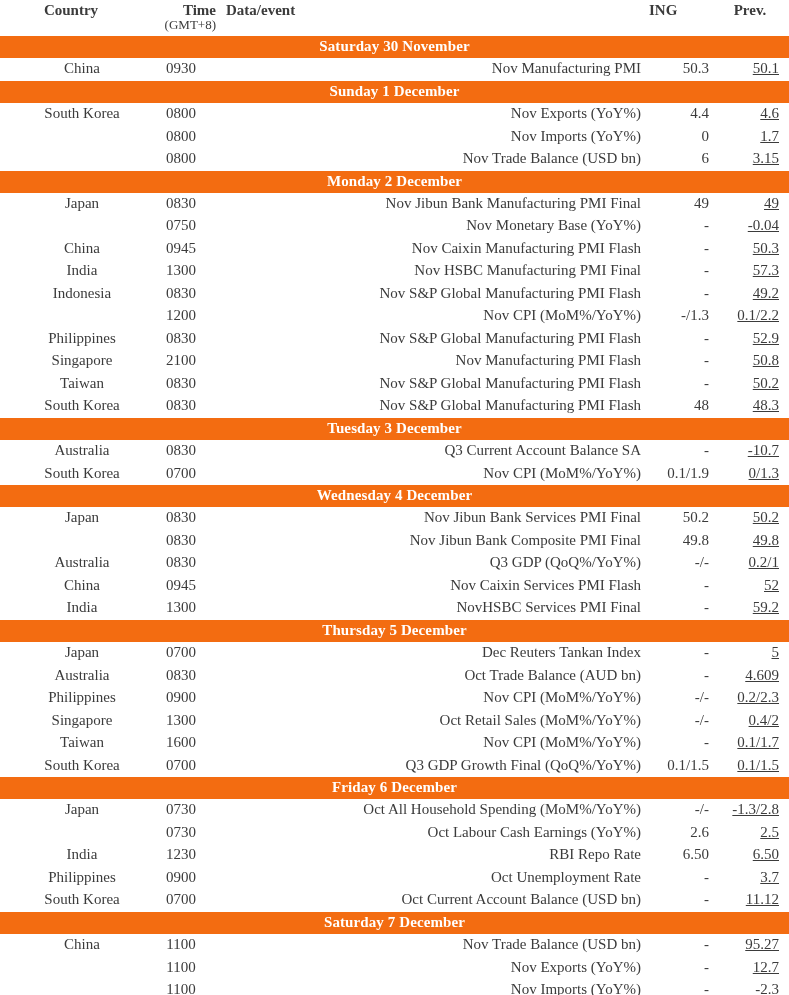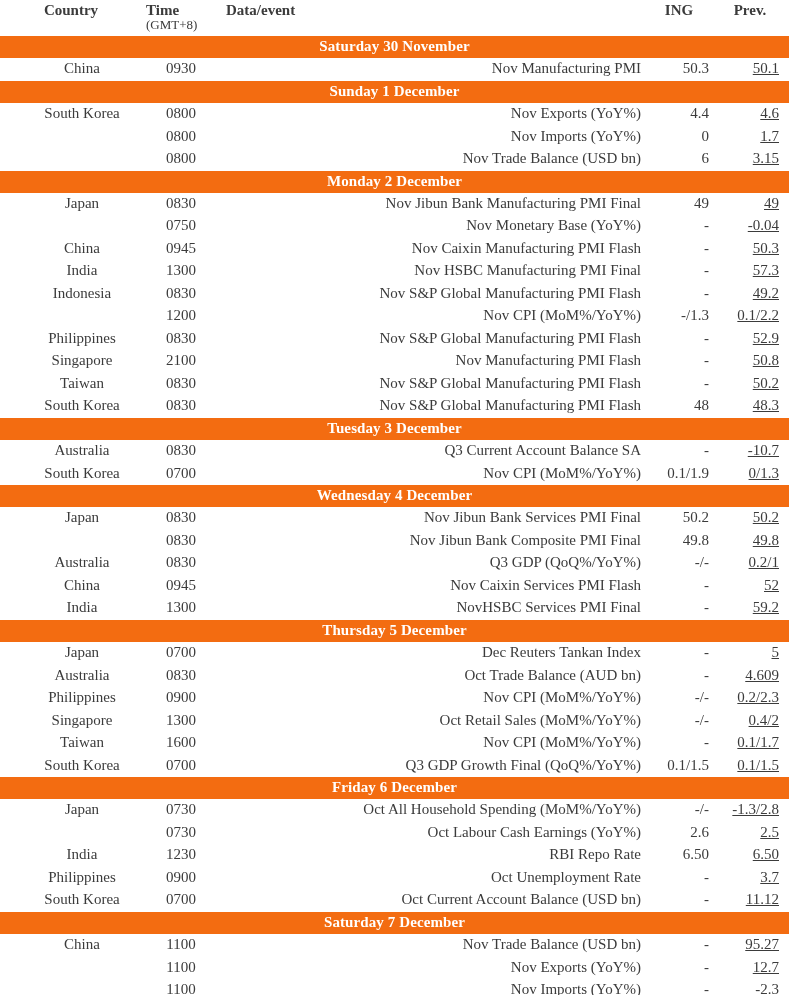--- a/index.html
+++ b/index.html
@@ -29,23 +29,23 @@
     font-family: "Liberation Serif", serif;
     font-size: 15px;
     font-weight: bold;
     color: #3b3b3b;
     padding: 2px 4px 4px 4px;
     vertical-align: top;
     line-height: 1.08;
     margin-left: 39px;
   }
   th.h-country { text-align: center; }
-  th.h-time    { text-align: left; }
+  th.h-time    { text-align: right; }
   th.h-event   { text-align: left; padding-left: 6px; }
-  th.h-ing     { text-align: center; padding-right: 8px; }
+  th.h-ing     { text-align: left; padding-right: 8px; }
   th.h-prev    { padding-right: 10px; }
   .sub {
     display: block;
     font-size: 13px;
     font-weight: normal;
   }
 
   tr.daybar td {
     background: #f36c11;
     color: #ffffff;

